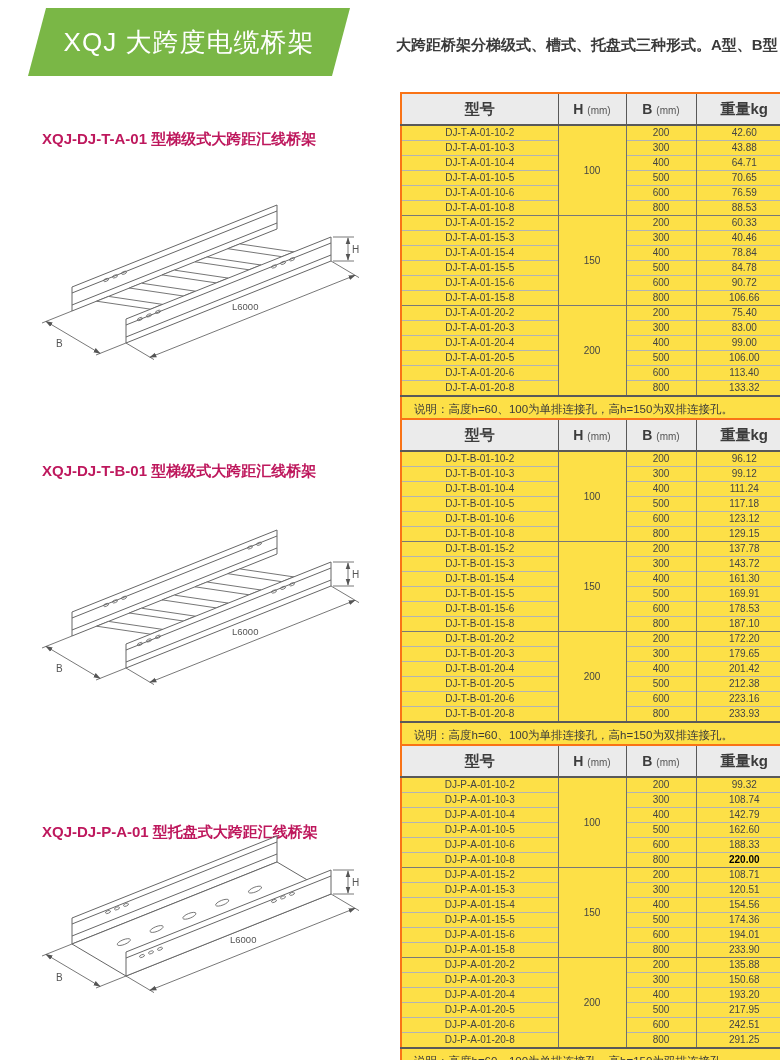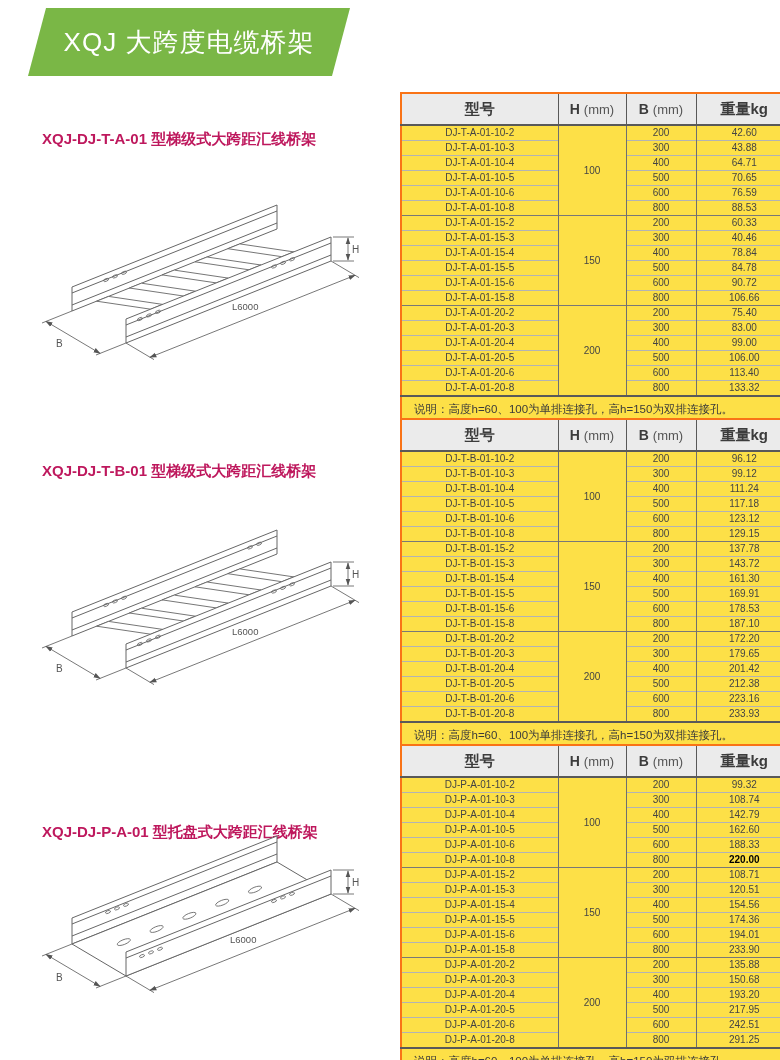--- a/index.html
+++ b/index.html
@@ -29,39 +29,40 @@
   .dwg text{font-family:"Liberation Sans",sans-serif;fill:#555}
   
   table.spec{position:absolute;left:400px;width:392px;border-collapse:collapse;table-layout:fixed;
              border:2px solid #f97316;background:#fde047}
   #t0{top:92px}#t1{top:418px}#t2{top:744px}
   .spec th{background:#ebebeb;border-bottom:2px solid #595959;height:30px;font-weight:bold;
            color:#3c3c3c;padding:0;text-align:center}
   .spec th + th{border-left:1px solid #595959}
   .spec .th-model{font-size:15px}
   .spec .th-hb{font-size:14px}
-  .spec .th-unit{font-size:13px;font-weight:normal;color:#555}
+  .spec .th-unit{font-size:10px;font-weight:normal;color:#555}
   .spec .th-weight{font-size:15px}
   .spec td{border-left:1px solid #6f6f6f;text-align:center;font-size:10px;height:14px;
            line-height:14px;padding:0;color:#444;overflow:hidden;white-space:nowrap}
   .spec td:first-child{border-left:none}
   .spec tbody tr + tr td{border-top:1px solid #b3b3b3}
   .spec tbody tr.gstart td{border-top:1px solid #787878}
   .spec td.wbold{font-weight:bold;color:#000}
   .spec tfoot td{border-top:2px solid #595959;text-align:left;padding:0 0 0 12px;
                  font-size:11.5px;height:24px;line-height:24px;color:#3a3a3a}
 </style>
 </head>
 <body>
 
 <div class="banner">
   <span>XQJ 大跨度电缆桥架</span>
 </div>
 
 <div class="intro">
+  <div class="l1">大跨距桥架分梯级式、槽式、托盘式三种形式。A型、B型</div>
 </div>
 
 <div id="cap0" class="diagram-caption">XQJ-DJ-T-A-01 型梯级式大跨距汇线桥架</div>
 <div id="cap1" class="diagram-caption">XQJ-DJ-T-B-01 型梯级式大跨距汇线桥架</div>
 <div id="cap2" class="diagram-caption">XQJ-DJ-P-A-01 型托盘式大跨距汇线桥架</div>
 
 <svg id="dwg0" class="dwg" width="345" height="222" viewBox="0 0 345 222" fill="none" stroke="#666" stroke-width="1">
   <defs>
     <marker id="arrE" markerWidth="9" markerHeight="8" refX="8" refY="4" orient="auto">
       <path d="M0,1 L9,4 L0,7 Z" fill="#555" stroke="none"></path>

